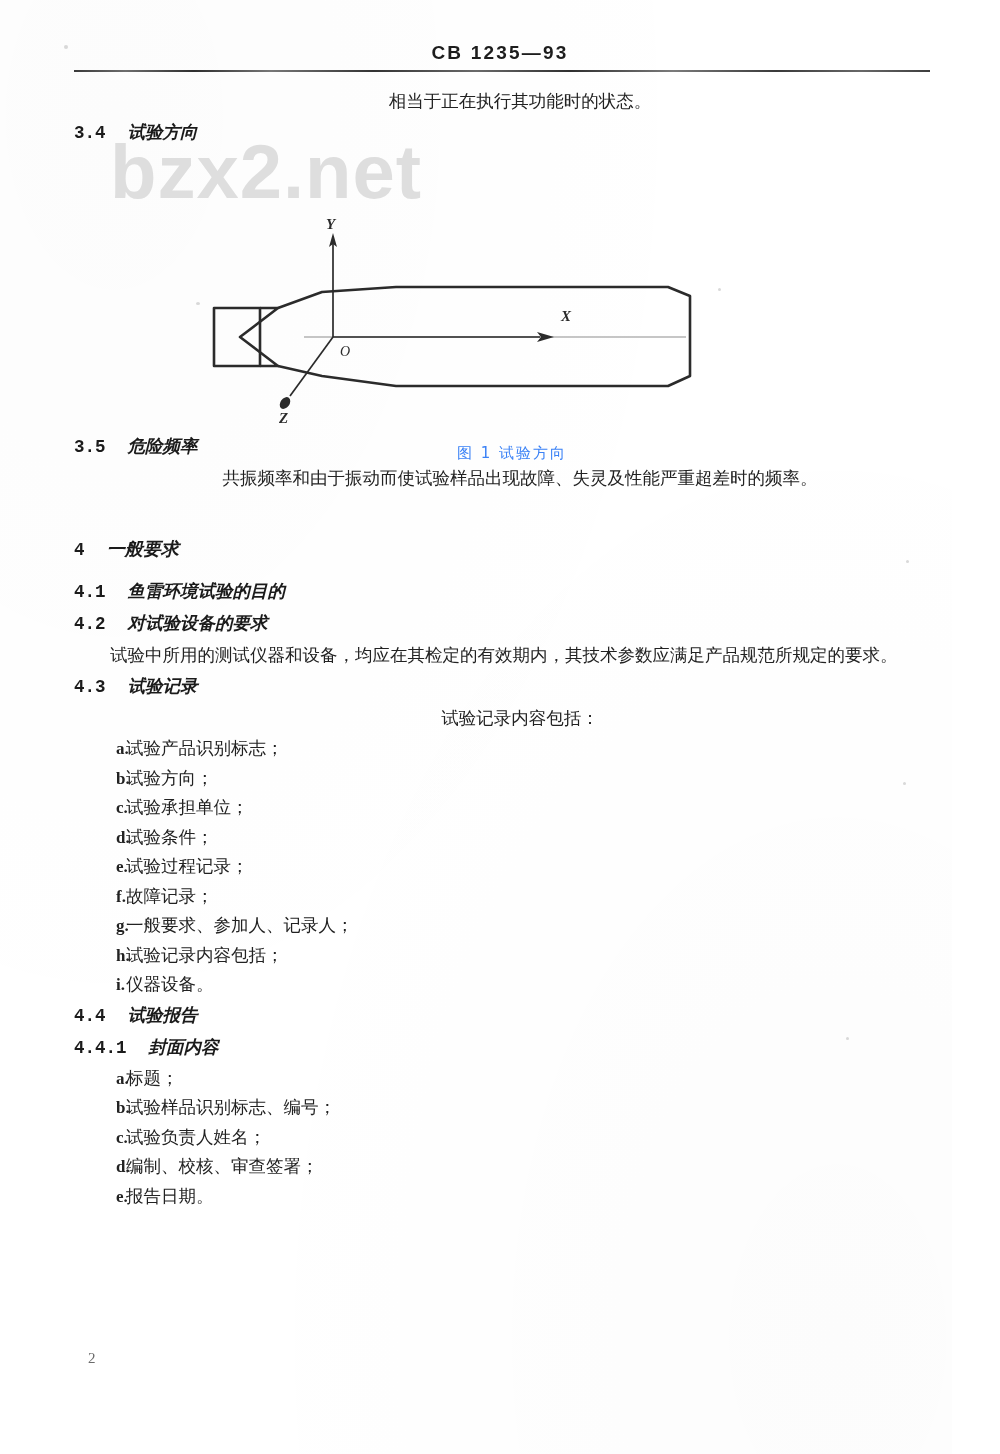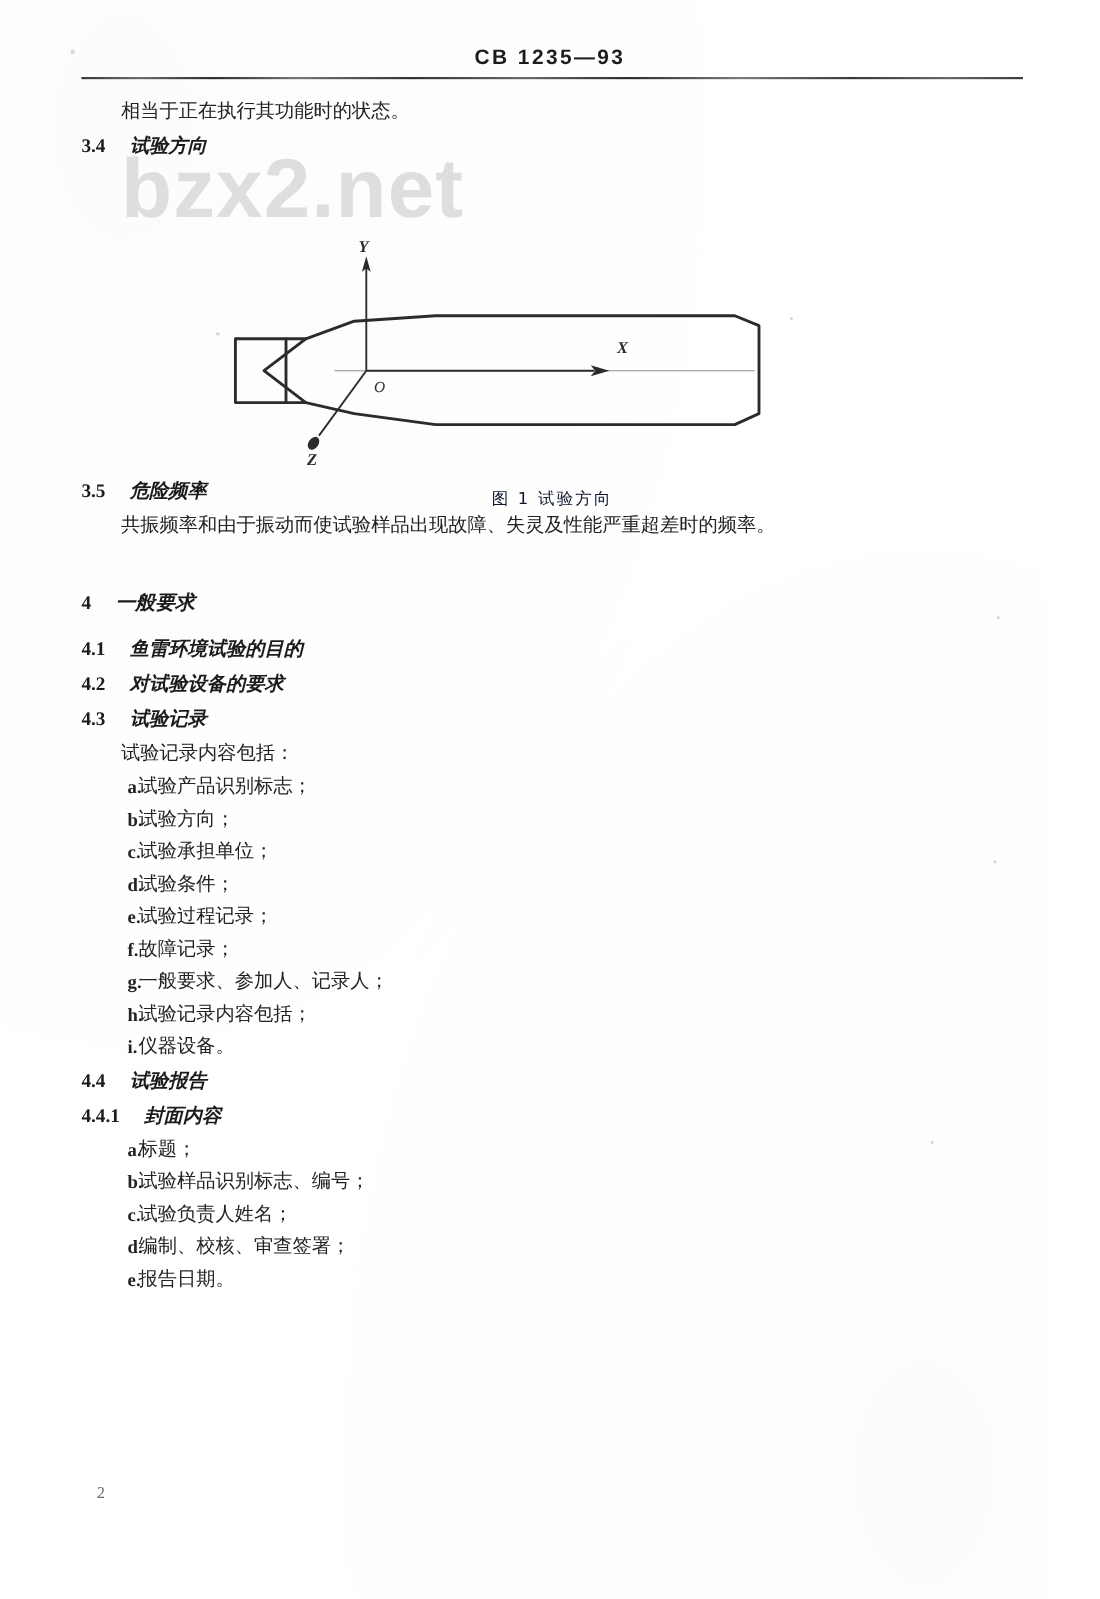--- a/index.html
+++ b/index.html
@@ -81,29 +81,30 @@
     left: 74px;
     top: 86px;
     width: 856px;
   }
   .ln {
     font-family: "DejaVu Sans", "Liberation Sans", sans-serif;
     font-size: 17.5px;
     line-height: 31px;
     color: #222;
     white-space: nowrap;
+    text-align: center;
   }
   .ln.just {
     white-space: normal;
     text-align: justify;
     text-justify: inter-character;
   }
   .indent1 { text-indent: 36px; }
   .sec-num {
-    font-family: Liberation Serif, serif;
+    font-family: Liberation Mono, monospace;
     font-size: 17.5px;
     font-weight: bold;
   }
   .head-line {
     font-family: "DejaVu Sans", "Liberation Sans", sans-serif;
     font-size: 17.5px;
     line-height: 31px;
     font-weight: bold;
     color: #1b1b1b;
     white-space: nowrap;
@@ -141,27 +142,27 @@
   .figure {
     position: absolute;
     left: 74px;
     top: 216px;
     width: 856px;
     height: 252px;
   }
   .figure svg { display: block; }
   .fig-caption {
     position: absolute;
-    left: 74px;
+    left: 84px;
     top: 444px;
     width: 856px;
     text-align: center;
     font-family: "DejaVu Sans", "Liberation Sans", sans-serif;
     font-size: 15px;
-    color: #0f172a;
+    color: #3b82f6;
     letter-spacing: 2px;
   }
 
   
   .page-num {
     position: absolute;
     left: 88px;
     top: 1350px;
     font-family: "Liberation Serif", "DejaVu Serif", serif;
     font-size: 15px;
@@ -214,20 +215,21 @@
 
     <div class="head-line">
       <span class="sec-num">4.1</span>
       <span class="lbl">鱼雷环境试验的目的</span>
     </div>
 
     <div class="head-line">
       <span class="sec-num">4.2</span>
       <span class="lbl">对试验设备的要求</span>
     </div>
+    <div class="ln just indent1">试验中所用的测试仪器和设备，均应在其检定的有效期内，其技术参数应满足产品规范所规定的要求。</div>
 
     <div class="head-line">
       <span class="sec-num">4.3</span>
       <span class="lbl">试验记录</span>
     </div>
     <div class="ln indent1">试验记录内容包括：</div>
 
     <ul class="list">
       <li>
         <span class="mk">a.</span>

